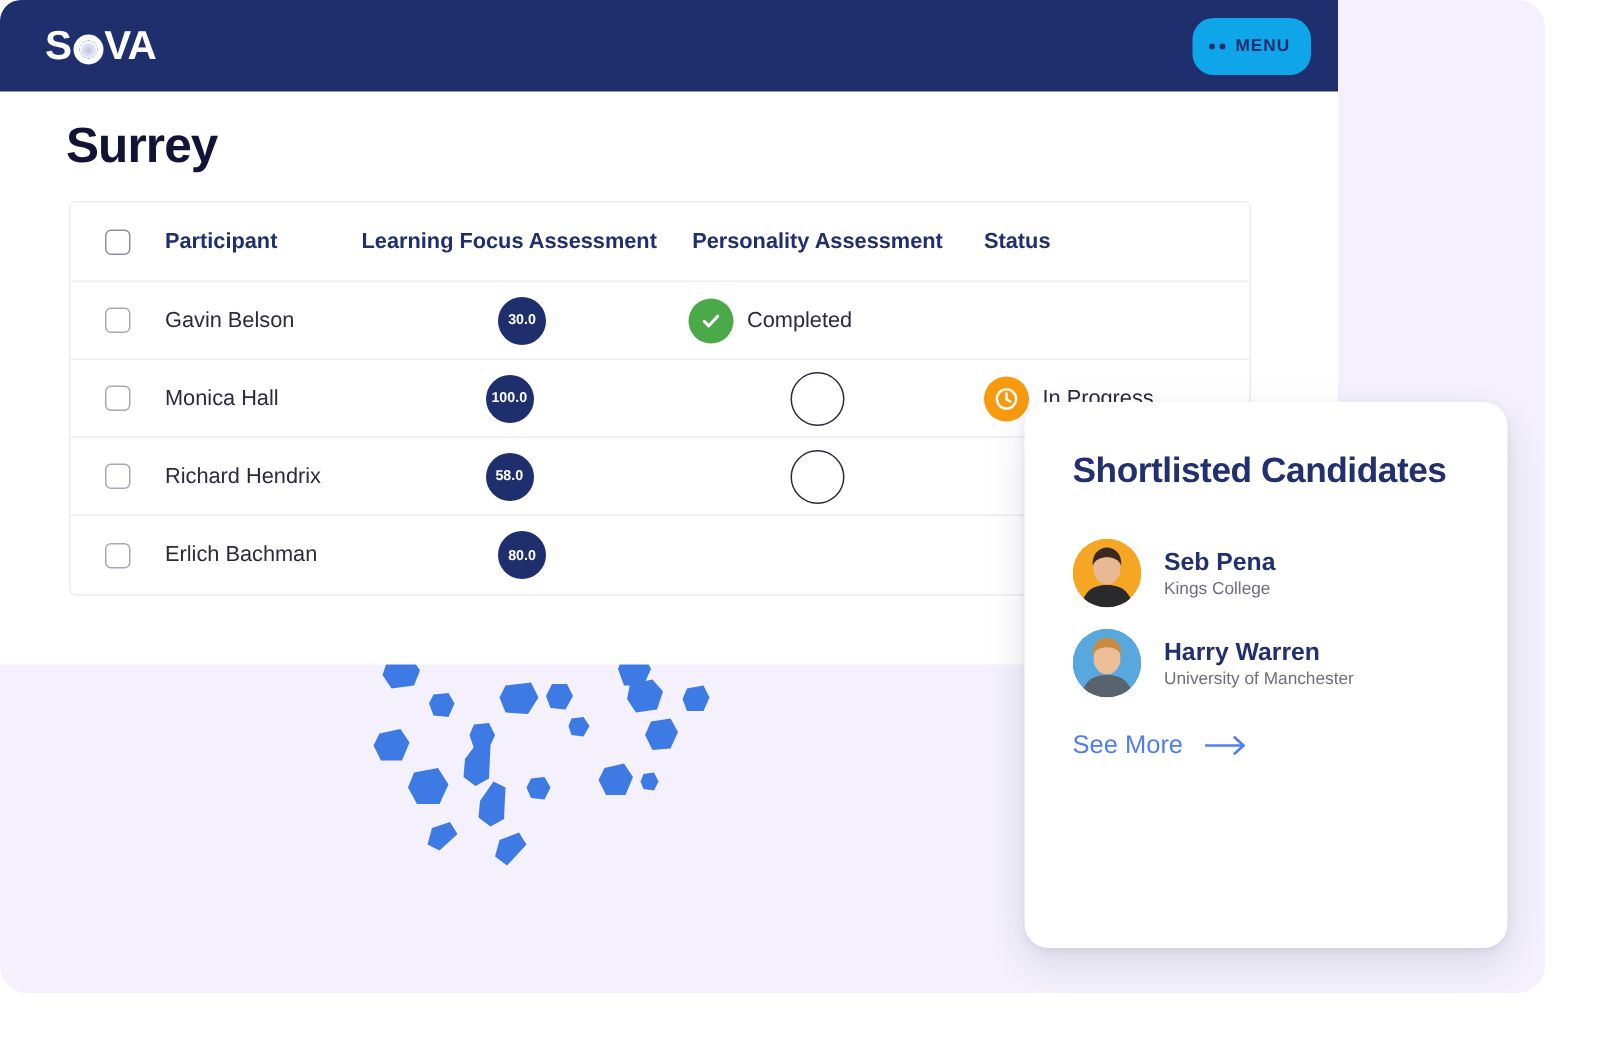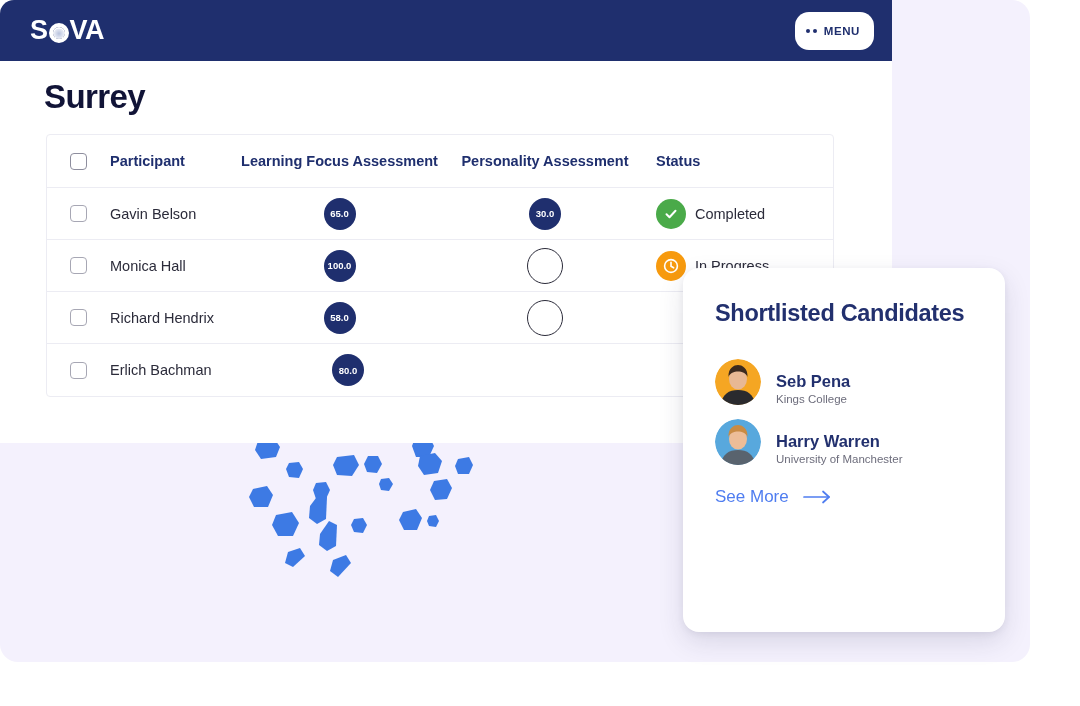--- a/index.html
+++ b/index.html
@@ -52,21 +52,21 @@
     width: 20px; height: 20px;
     border-radius: 50%;
     border: 4px solid #ffffff;
     margin: 0 1px;
     position: relative; top: 2px;
     background: radial-gradient(circle at 50% 55%, #b9c3de 0%, #e8ebf5 55%, #ffffff 58%);
     background-clip: padding-box;
   }
   .menu-btn {
     display: flex; align-items: center; gap: 7px;
-    background: #ffffff;
+    background: #0ea5e9;
     border-radius: 14px;
     height: 38px;
     padding: 0 14px 0 11px;
     cursor: pointer;
   }
   .menu-dots { display:flex; gap:3px; }
   .menu-dots i {
     width: 4px; height: 4px; border-radius: 50%;
     background: #1f2f6e; display:block;
   }
@@ -156,21 +156,21 @@
     border-radius: 16px;
     box-shadow: 0 10px 26px rgba(40,40,80,.13), 0 2px 6px rgba(40,40,80,.07);
     padding: 32px 32px 0 32px;
   }
   .card-title {
     font-size: 23.5px; font-weight: 700;
     color: #22306e; letter-spacing: -0.3px;
     margin-bottom: 32px;
   }
   .cand {
-    display: flex; align-items: flex-end;
+    display: flex; align-items: center;
     gap: 15px; margin-bottom: 14px;
   }
   .avatar {
     width: 46px; height: 46px; border-radius: 50%;
     flex: none; overflow: hidden; position: relative;
   }
   .cand-name {
     font-size: 16.5px; font-weight: 700;
     color: #22306e; line-height: 1.25;
   }
@@ -248,23 +248,20 @@
       <div class="c-status">
           <span class="th">Status</span>
         </div>
     </div>
     <div id="rows-host">
         <div class="row">
           <div class="c-check">
             <div class="chk"></div>
           </div>
           <div class="c-name"><span class="td-name">Gavin Belson</span></div>
-          <div class="c-lfa">
-            <div class="badge">65.0</div>
-          </div>
           <div class="c-pa">
             <div class="badge">30.0</div>
           </div>
           <div class="c-status">
             <div class="status-ico done">
               <svg width="16" height="16" viewBox="0 0 16 16">
                 <path d="M3.5 8.3 L6.5 11.2 L12.5 4.8" stroke="#fff" stroke-width="2" fill="none" stroke-linecap="round" stroke-linejoin="round"></path>
               </svg>
             </div>
             <span class="status-text">Completed</span>

